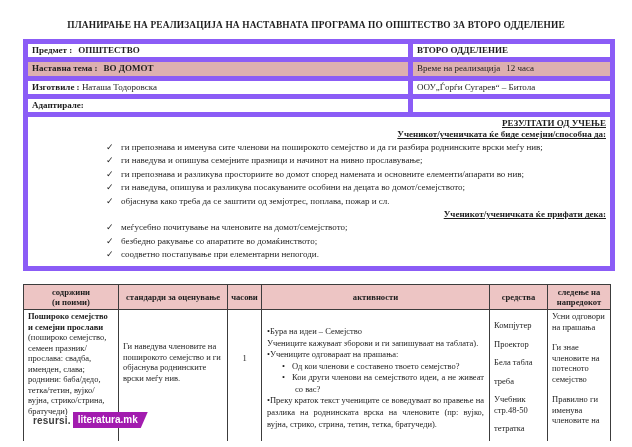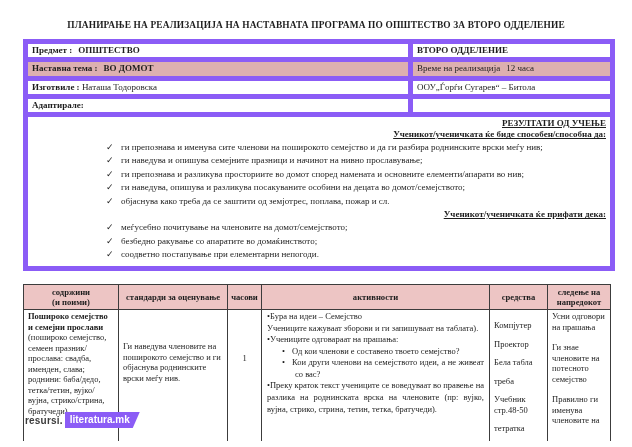--- a/index.html
+++ b/index.html
@@ -27,34 +27,34 @@
   
   table.t2 { border-collapse:collapse; table-layout:fixed; width:587px; margin:13px 0 0 23px;
              font-size:8.5px; }
   table.t2 th, table.t2 td { border:1px solid #3c3c3c; }
   table.t2 th { background:#edc5c4; font-size:8.6px; font-weight:bold; padding:2px 1px;
                 white-space:pre-line; line-height:1.2; vertical-align:middle; text-align:center; }
   table.t2 td { vertical-align:top; padding:1px 4px; line-height:1.24; }
   .cell-content .detail { margin-top:0; }
   .cell-standard { padding-top:31px !important; }
   .cell-hours { text-align:center; padding-top:43px !important; }
-  .cell-activities { line-height:1.36 !important; padding:1px 5px !important; }
+  .cell-activities { line-height:1.36 !important; padding:16px 5px !important; }
   .cell-activities .para { margin:0; }
   .cell-activities .just { text-align:justify; }
   .qrow { padding-left:28px; text-indent:-13px; text-align:justify; margin:0; }
   .bullet-icon { padding-right:7px; }
   .res-item { margin:0 0 8px; }
   .res-item:first-child { margin-top:9px; }
   .mon-item { margin:0 0 10px; }
 
   
-  .logo { position:absolute; left:25px; top:412px; display:flex; align-items:center;
+  .logo { position:absolute; left:33px; top:412px; display:flex; align-items:center;
           font-family:"Liberation Sans", sans-serif; font-weight:bold; font-size:10px; }
   .logo-prefix { color:#3d3d3d; margin-right:2px; letter-spacing:0.2px; }
-  .logo-banner { background:#8b5cf6; color:#ffffff; padding:2px 10px 3px 5px;
+  .logo-banner { background:#a21caf; color:#ffffff; padding:2px 10px 3px 5px;
                  clip-path:polygon(0 0, 100% 0, calc(100% - 7px) 100%, 0 100%); }
 </style>
 </head>
 <body>
 
 <div class="page">
 
   <h1 class="doc-title">ПЛАНИРАЊЕ НА РЕАЛИЗАЦИЈА НА НАСТАВНАТА ПРОГРАМА ПО ОПШТЕСТВО ЗА ВТОРО ОДДЕЛЕНИЕ</h1>
 
   <table class="t1">
@@ -75,21 +75,21 @@
       <td><span class="b">Изготвиле :</span> <span>Наташа Тодоровска</span></td>
       <td>ООУ„Ѓорѓи Сугарев“ – Битола</td>
     </tr>
     <tr>
       <td><span class="b">Адаптирале:</span></td>
       <td></td>
     </tr>
     <tr>
       <td colspan="2" class="results-cell">
         <div class="rhead b u">РЕЗУЛТАТИ ОД УЧЕЊЕ</div>
-        <div class="rhead b u">Ученикот/ученичката ќе биде способен/способна да:</div>
+        <div class="rhead b u">Ученикот/ученичката ќе биде семејни/способна да:</div>
         <ul class="checks">
           <li><span class="check-icon">✓</span><span>ги препознава и именува сите членови на поширокото семејство и да ги разбира роднинските врски меѓу нив;</span></li>
           <li><span class="check-icon">✓</span><span>ги наведува и опишува семејните празници и начинот на нивно прославување;</span></li>
           <li><span class="check-icon">✓</span><span>ги препознава и разликува просториите во домот според намената и основните елементи/апарати во нив;</span></li>
           <li><span class="check-icon">✓</span><span>ги наведува, опишува и разликува посакуваните особини на децата во домот/семејството;</span></li>
           <li><span class="check-icon">✓</span><span>објаснува како треба да се заштити од земјотрес, поплава, пожар и сл.</span></li>
         </ul>
         <div class="rhead b u">Ученикот/ученичката ќе прифати дека:</div>
         <ul class="checks">
           <li><span class="check-icon">✓</span><span>меѓусебно почитување на членовите на домот/семејството;</span></li>

